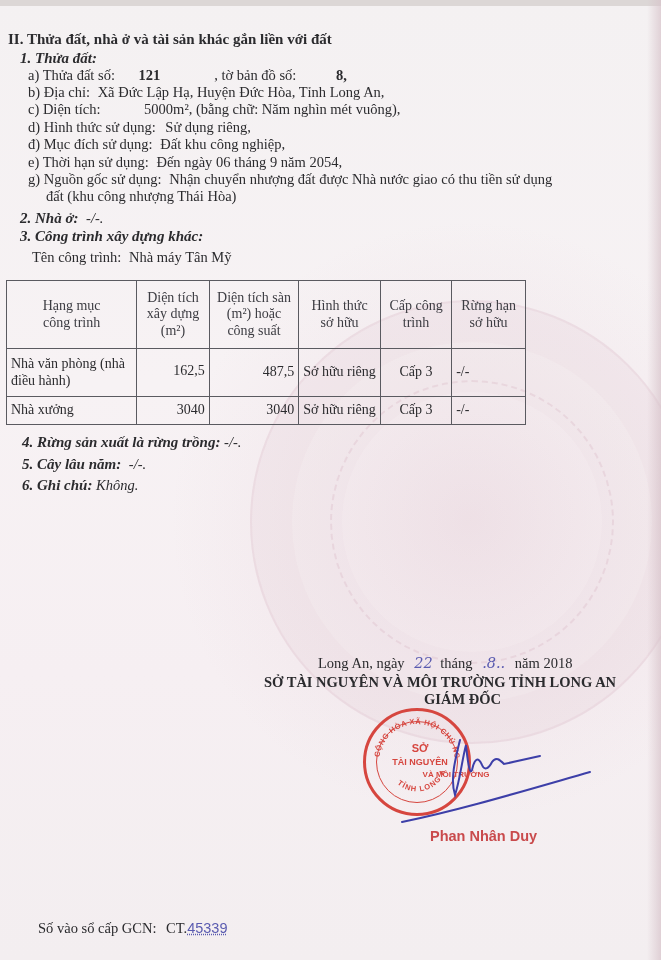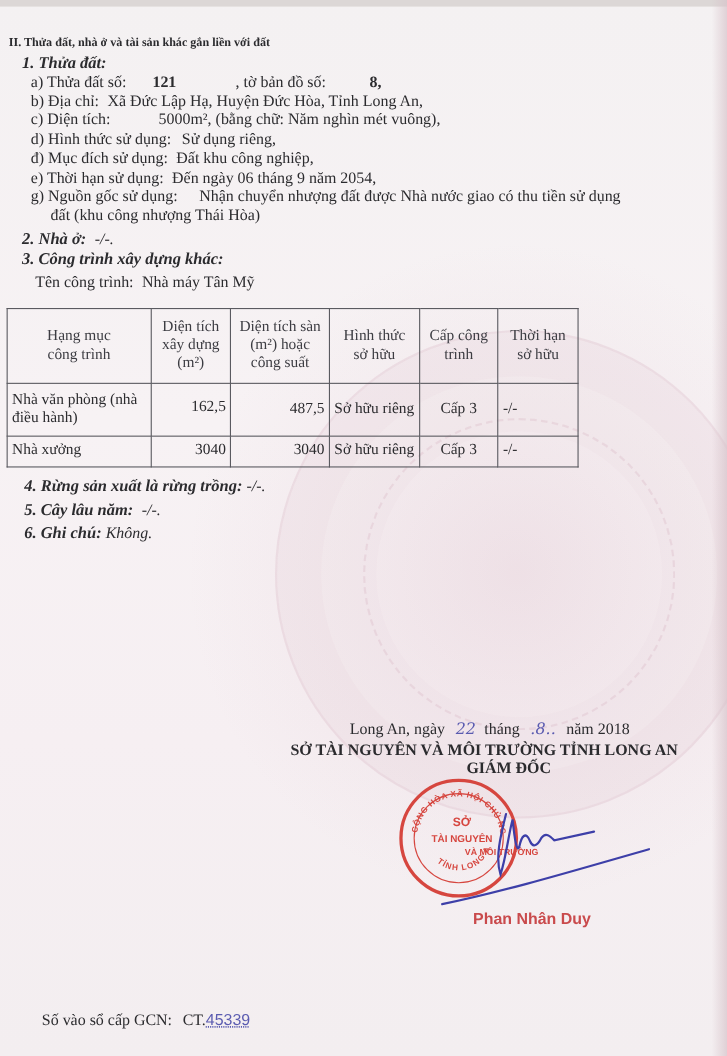--- a/index.html
+++ b/index.html
@@ -41,21 +41,21 @@
       position: absolute; left: 330px; top: 380px; width: 280px; height: 280px;
       border-radius: 50%;
       border: 2px dashed rgba(205,160,178,0.22);
     }
     .line {
       position: absolute;
       white-space: nowrap;
       font-size: 14.5px;
       line-height: 17px;
     }
-    .h1 { font-weight: bold; font-size: 11px; }
+    .h1 { font-weight: bold; font-size: 15px; }
     .h2 { font-weight: bold; font-style: italic; font-size: 15px; }
     .bold { font-weight: bold; }
     .ital { font-style: italic; }
 
     table.works {
       position: absolute;
       left: 6px; top: 280px;
       width: 520px;
       border-collapse: collapse;
       font-size: 14px;
@@ -136,21 +136,21 @@
     <span style="margin-left:4px;">Đất khu công nghiệp,</span>
   </div>
 
   <div class="line" style="left:28px; top:154px;">
     <span>e) Thời hạn sử dụng:</span>
     <span style="margin-left:4px;">Đến ngày 06 tháng 9 năm 2054,</span>
   </div>
 
   <div class="line" style="left:28px; top:171px;">
     <span>g) Nguồn gốc sử dụng:</span>
-    <span style="margin-left:16px;">Nhận chuyển nhượng đất được Nhà nước giao có thu tiền sử dụng</span>
+    <span style="margin-left:4px;">Nhận chuyển nhượng đất được Nhà nước giao có thu tiền sử dụng</span>
   </div>
   <div class="line" style="left:46px; top:188px;">đất (khu công nhượng Thái Hòa)</div>
 
   <div class="line" style="left:20px; top:210px;">
     <span class="h2">2. Nhà ở:</span>
     <span class="ital" style="margin-left:4px;">-/-.</span>
   </div>
 
   <div class="line h2" style="left:20px; top:228px;">3. Công trình xây dựng khác:</div>
   <div class="line" style="left:32px; top:249px;">
@@ -185,21 +185,21 @@
       </th>
       <th>
         <span>Hình thức</span><br>
         <span>sở hữu</span>
       </th>
       <th>
         <span>Cấp công</span><br>
         <span>trình</span>
       </th>
       <th>
-        <span>Thời hạn</span><br>
+        <span>Rừng hạn</span><br>
         <span>sở hữu</span>
       </th>
     </tr>
     <tr style="height:48px;">
       <td style="vertical-align:middle;">Nhà văn phòng (nhà điều hành)</td>
       <td class="num" style="vertical-align:top; padding-top:14px;">162,5</td>
       <td class="num">487,5</td>
       <td>Sở hữu riêng</td>
       <td class="ctr">Cấp 3</td>
       <td>-/-</td>

